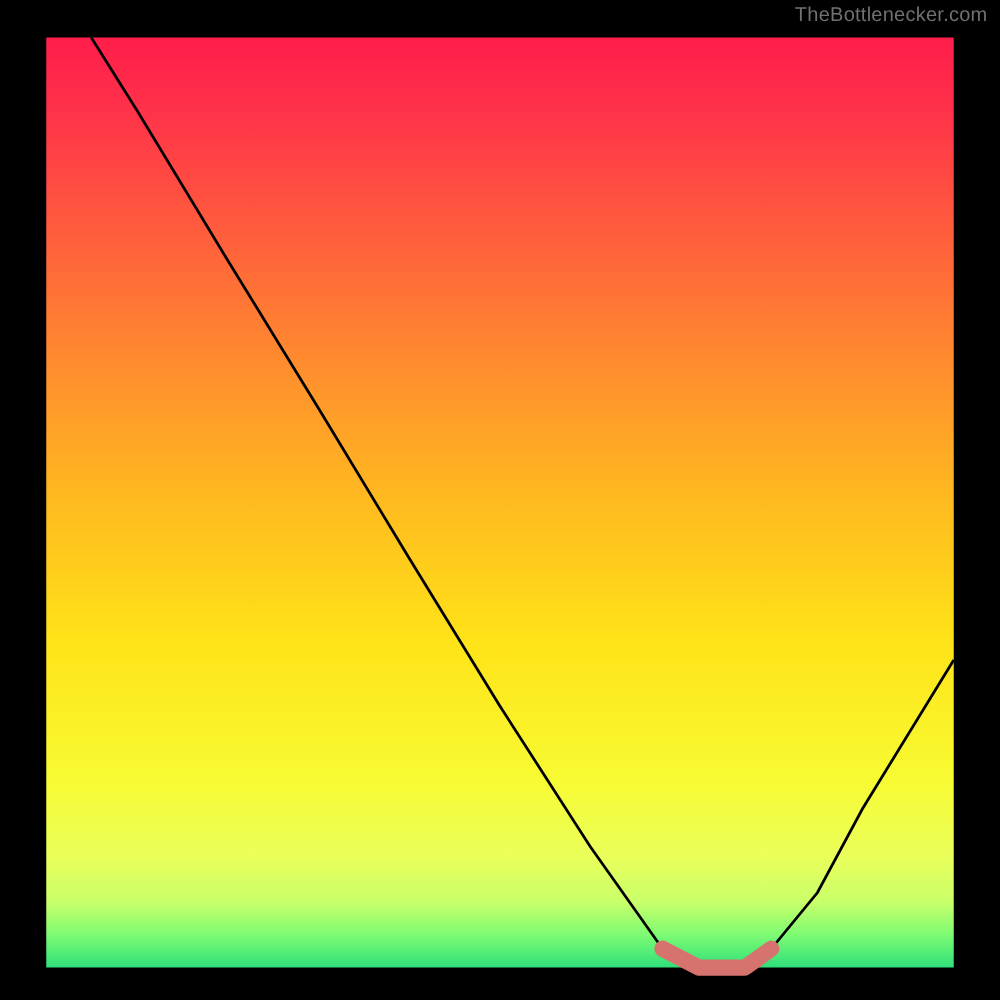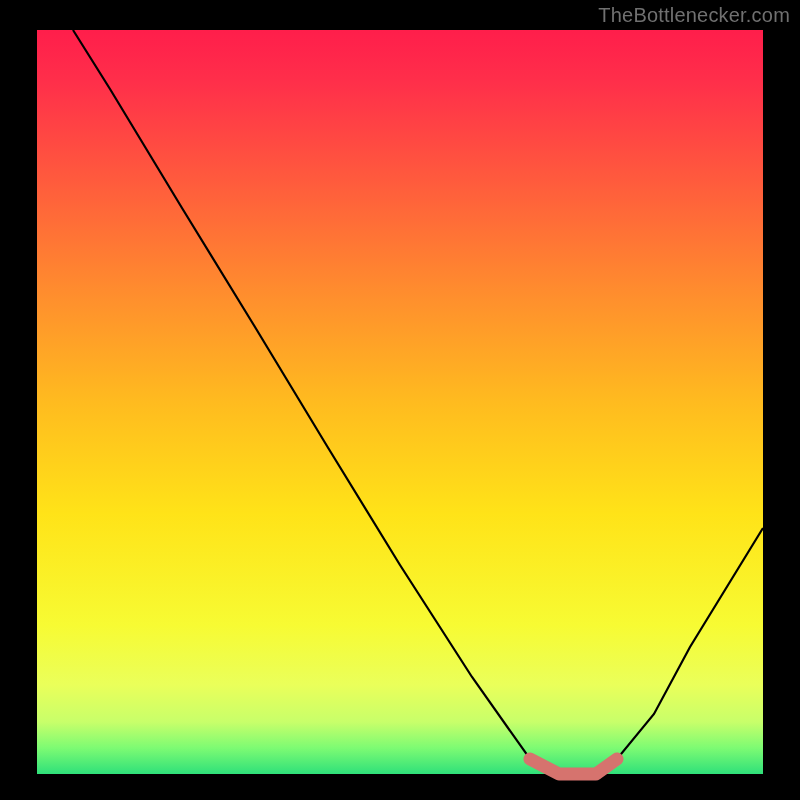--- a/index.html
+++ b/index.html
@@ -17,21 +17,21 @@
     height: 800px;
   }
   svg {
     display: block;
   }
   .attribution {
     position: absolute;
     top: 4px;
     right: 10px;
     color: #707070;
-    font-size: 20px;
+    font-size: 16px;
     font-weight: 500;
     letter-spacing: 0.2px;
   }
 </style>
 </head>
 <body>
 
 <div class="canvas-wrap">
   <svg width="800" height="800" viewBox="0 0 800 800">
     <defs>

